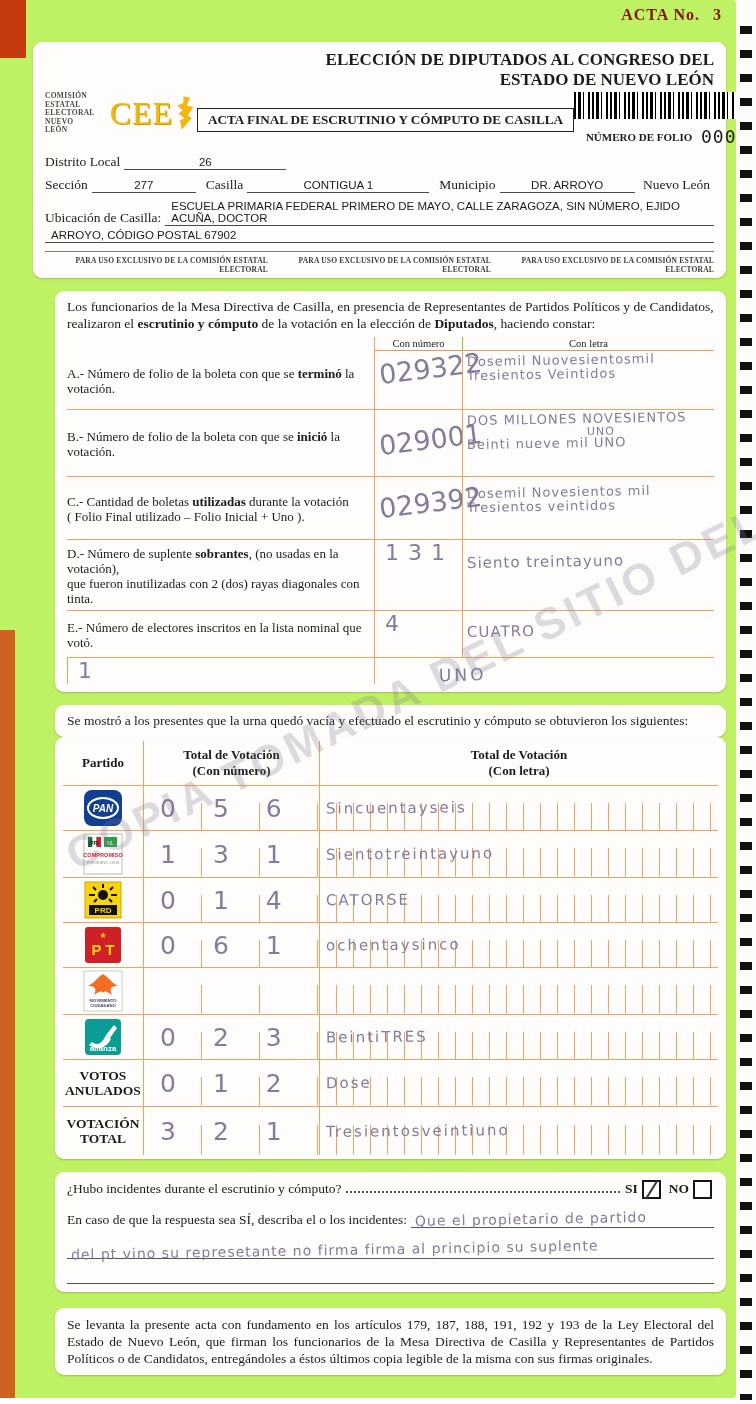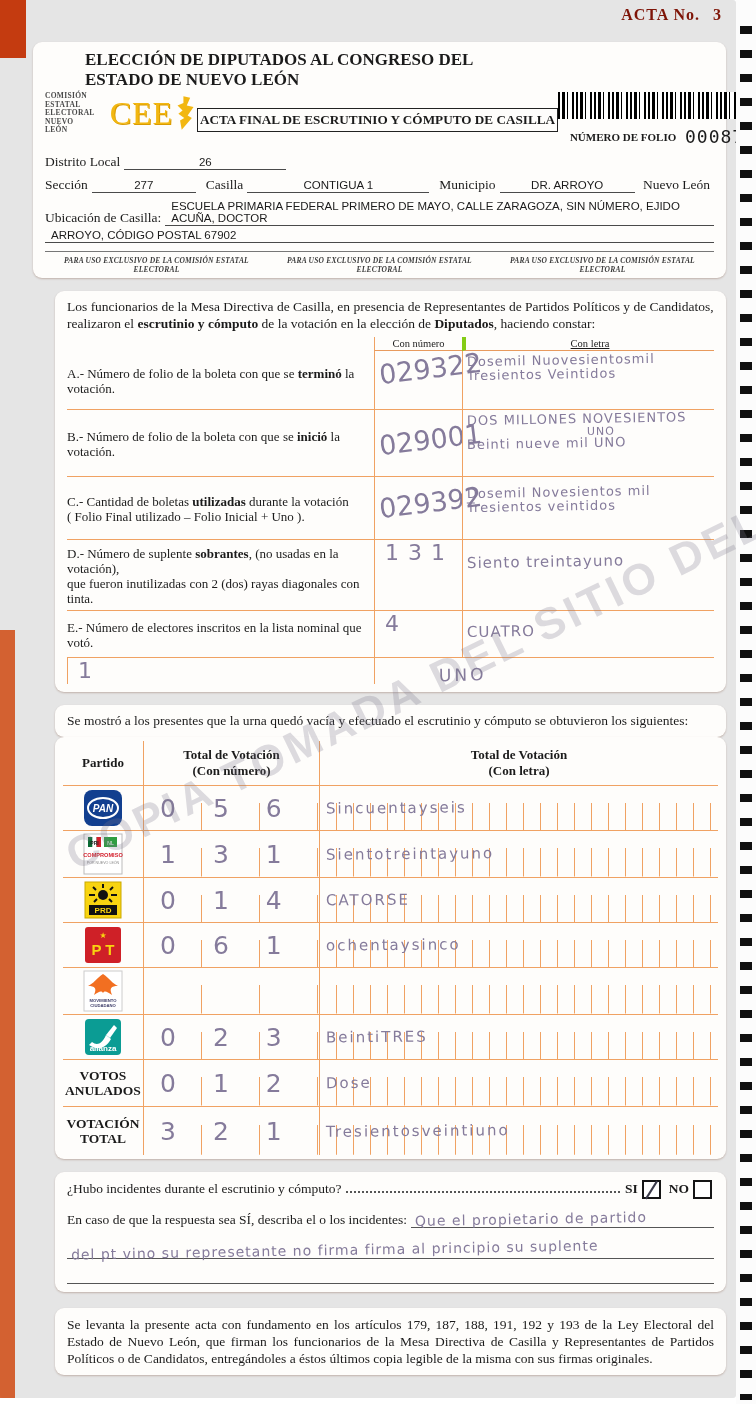--- a/index.html
+++ b/index.html
@@ -1,48 +1,48 @@
 <!DOCTYPE html>
 <html><head>
 <meta charset="utf-8">
 <style>
   html,body{margin:0;padding:0;background:#e8e8e8;}
   .page{position:relative;width:756px;height:1404px;background:#ffffff;overflow:hidden;
         font-family:"Liberation Serif",serif;color:#1b1b1b;}
-  .sheet{position:absolute;left:0;top:0;right:20px;bottom:6px;background:#e5e5e5;border-radius:3px;}
+  .sheet{position:absolute;left:0;top:0;right:20px;bottom:6px;background:#bef264;border-radius:3px;}
   .corner-red{position:absolute;left:0;top:0;width:26px;height:58px;background:#c43b10;}
   .left-dark{position:absolute;left:0;top:630px;bottom:0;width:15px;background:#d04a12;opacity:.85;}
   .edge-strip{position:absolute;right:0;top:0;width:20px;height:100%;background:#fcfcfc;}
   .edge-strip::after{content:"";position:absolute;left:4px;top:26px;bottom:4px;width:12px;
         background:repeating-linear-gradient(180deg,#101010 0 8px,transparent 8px 24px);}
   .topbar{position:relative;height:30px;}
   .acta-no{position:absolute;right:14px;top:6px;font-weight:bold;font-size:16px;color:#7e1407;letter-spacing:1px;}
   .card{position:relative;background:#fefdfb;border-radius:9px;margin:0 10px 0 55px;padding:8px 12px;box-shadow:0 1px 2px rgba(90,30,0,.25);}
   .card.first{margin-left:33px;margin-top:12px;}
   .gap{height:13px;}
   
-  .title{ text-align:left;font-weight:bold;font-size:17px;line-height:20px;padding-left:40px;}
+  .title{ text-align:right;font-weight:bold;font-size:17px;line-height:20px;padding-left:40px;}
   .hdr-row{display:flex;align-items:flex-start;margin-top:2px;}
   .org{width:152px;display:flex;align-items:center;}
   .org-txt{font-size:7.5px;font-weight:bold;line-height:8.5px;color:#4a4a4a;text-align:left;letter-spacing:.3px;}
   .cee{font-size:32px;font-weight:normal;color:#f2b712;letter-spacing:1px;margin-left:15px;line-height:34px;
        text-shadow:1px 1px 0 #d99b00;font-family:"Liberation Serif",serif;}
   .nl-shape{margin-left:2px;}
-  .subtitle-box{border:1.5px solid #222;font-weight:bold;font-size:13.2px;padding:3px 2px;margin-top:16px;white-space:nowrap;}
+  .subtitle-box{border:1.5px solid #222;font-weight:bold;font-size:13.2px;padding:3px 10px;margin-top:16px;white-space:nowrap;}
   .hdr-right{margin-left:auto;width:212px;text-align:right;}
   .barcode{width:198px;height:27px;margin-left:auto;
      background:repeating-linear-gradient(90deg,#000 0 2px,#fff 2px 4px,#000 4px 7px,#fff 7px 9px,#000 9px 10px,#fff 10px 14px,#000 14px 16px,#fff 16px 18px);}
   .folio-line{margin-top:7px;font-size:11px;font-weight:bold;white-space:nowrap;}
   .folio-value{font-family:"DejaVu Sans Mono",monospace;font-size:18px;font-weight:normal;letter-spacing:1px;vertical-align:-2px;margin-left:6px;}
   .field-row{display:flex;align-items:flex-end;font-size:13.5px;margin-top:7px;}
   .u{border-bottom:1px solid #4a4a4a;text-align:center;font-family:"Liberation Sans",sans-serif;font-size:11.5px;padding:0 6px 1px;}
   .grow{flex:1;}
   .lbl{white-space:nowrap;padding-right:4px;}
   .strip{display:flex;border-top:1px solid #777;margin-top:8px;padding-top:4px;}
-  .strip span{flex:1;text-align:center;font-size:7.5px;font-weight:bold;color:#3c3c3c;letter-spacing:.2px;font-style:italic;}
+  .strip span{flex:1;text-align:right;font-size:7.5px;font-weight:bold;color:#3c3c3c;letter-spacing:.2px;}
   
   .para{font-size:13.5px;line-height:16.5px;}
   .cgrid{display:grid;grid-template-columns:1fr 88px 252px;}
   .chead{font-size:10.5px;text-align:center;border-bottom:1px solid #e89a5d;padding:1px 16px;}
   .crow{font-size:13px;line-height:15px;padding:6px 4px 4px 0;border-bottom:1px solid #f0a263;display:flex;flex-direction:column;justify-content:center;}
   .cnum,.cletra{border-left:1px solid #f0a263;border-bottom:1px solid #f0a263;position:relative;}
   .cletra{padding:2px 4px;}
   
   .hw{font-family:"DejaVu Sans",sans-serif;display:inline-block;white-space:nowrap;}
   .pencil{color:#857b9b;}
@@ -151,21 +151,21 @@
 
     <div class="gap"></div>
 
     <div class="card">
       <div class="para">
         <span>Los funcionarios de la Mesa Directiva de Casilla, en presencia de Representantes de Partidos Políticos  y de Candidatos, realizaron el </span><b>escrutinio y cómputo</b><span> de la votación en la elección de </span><b>Diputados</b><span>, haciendo constar:</span>
       </div>
       <div class="cgrid" style="margin-top:5px;">
         <div class="chead" style="border-bottom:none;"></div>
         <div class="chead" style="border-left:1px solid #f0a263;">Con número</div>
-        <div class="chead" style="border-left:4px solid #84cc16;text-decoration:underline;">Con letra</div>
+        <div class="chead" style="border-left:1px solid #84cc16;">Con letra</div>
 
         <div class="crow" style="min-height:48px;">
             <div><span>A.- Número de folio de la boleta con que se </span><b>terminó</b><span> la votación.</span></div>
           </div>
         <div class="cnum"><span class="hw pencil num-big">029322</span></div>
         <div class="cletra">
           <span class="hw pencil letra-line">Dosemil Nuovesientosmil</span>
           <span class="hw pencil letra-line">Tresientos Veintidos</span>
         </div>
 

